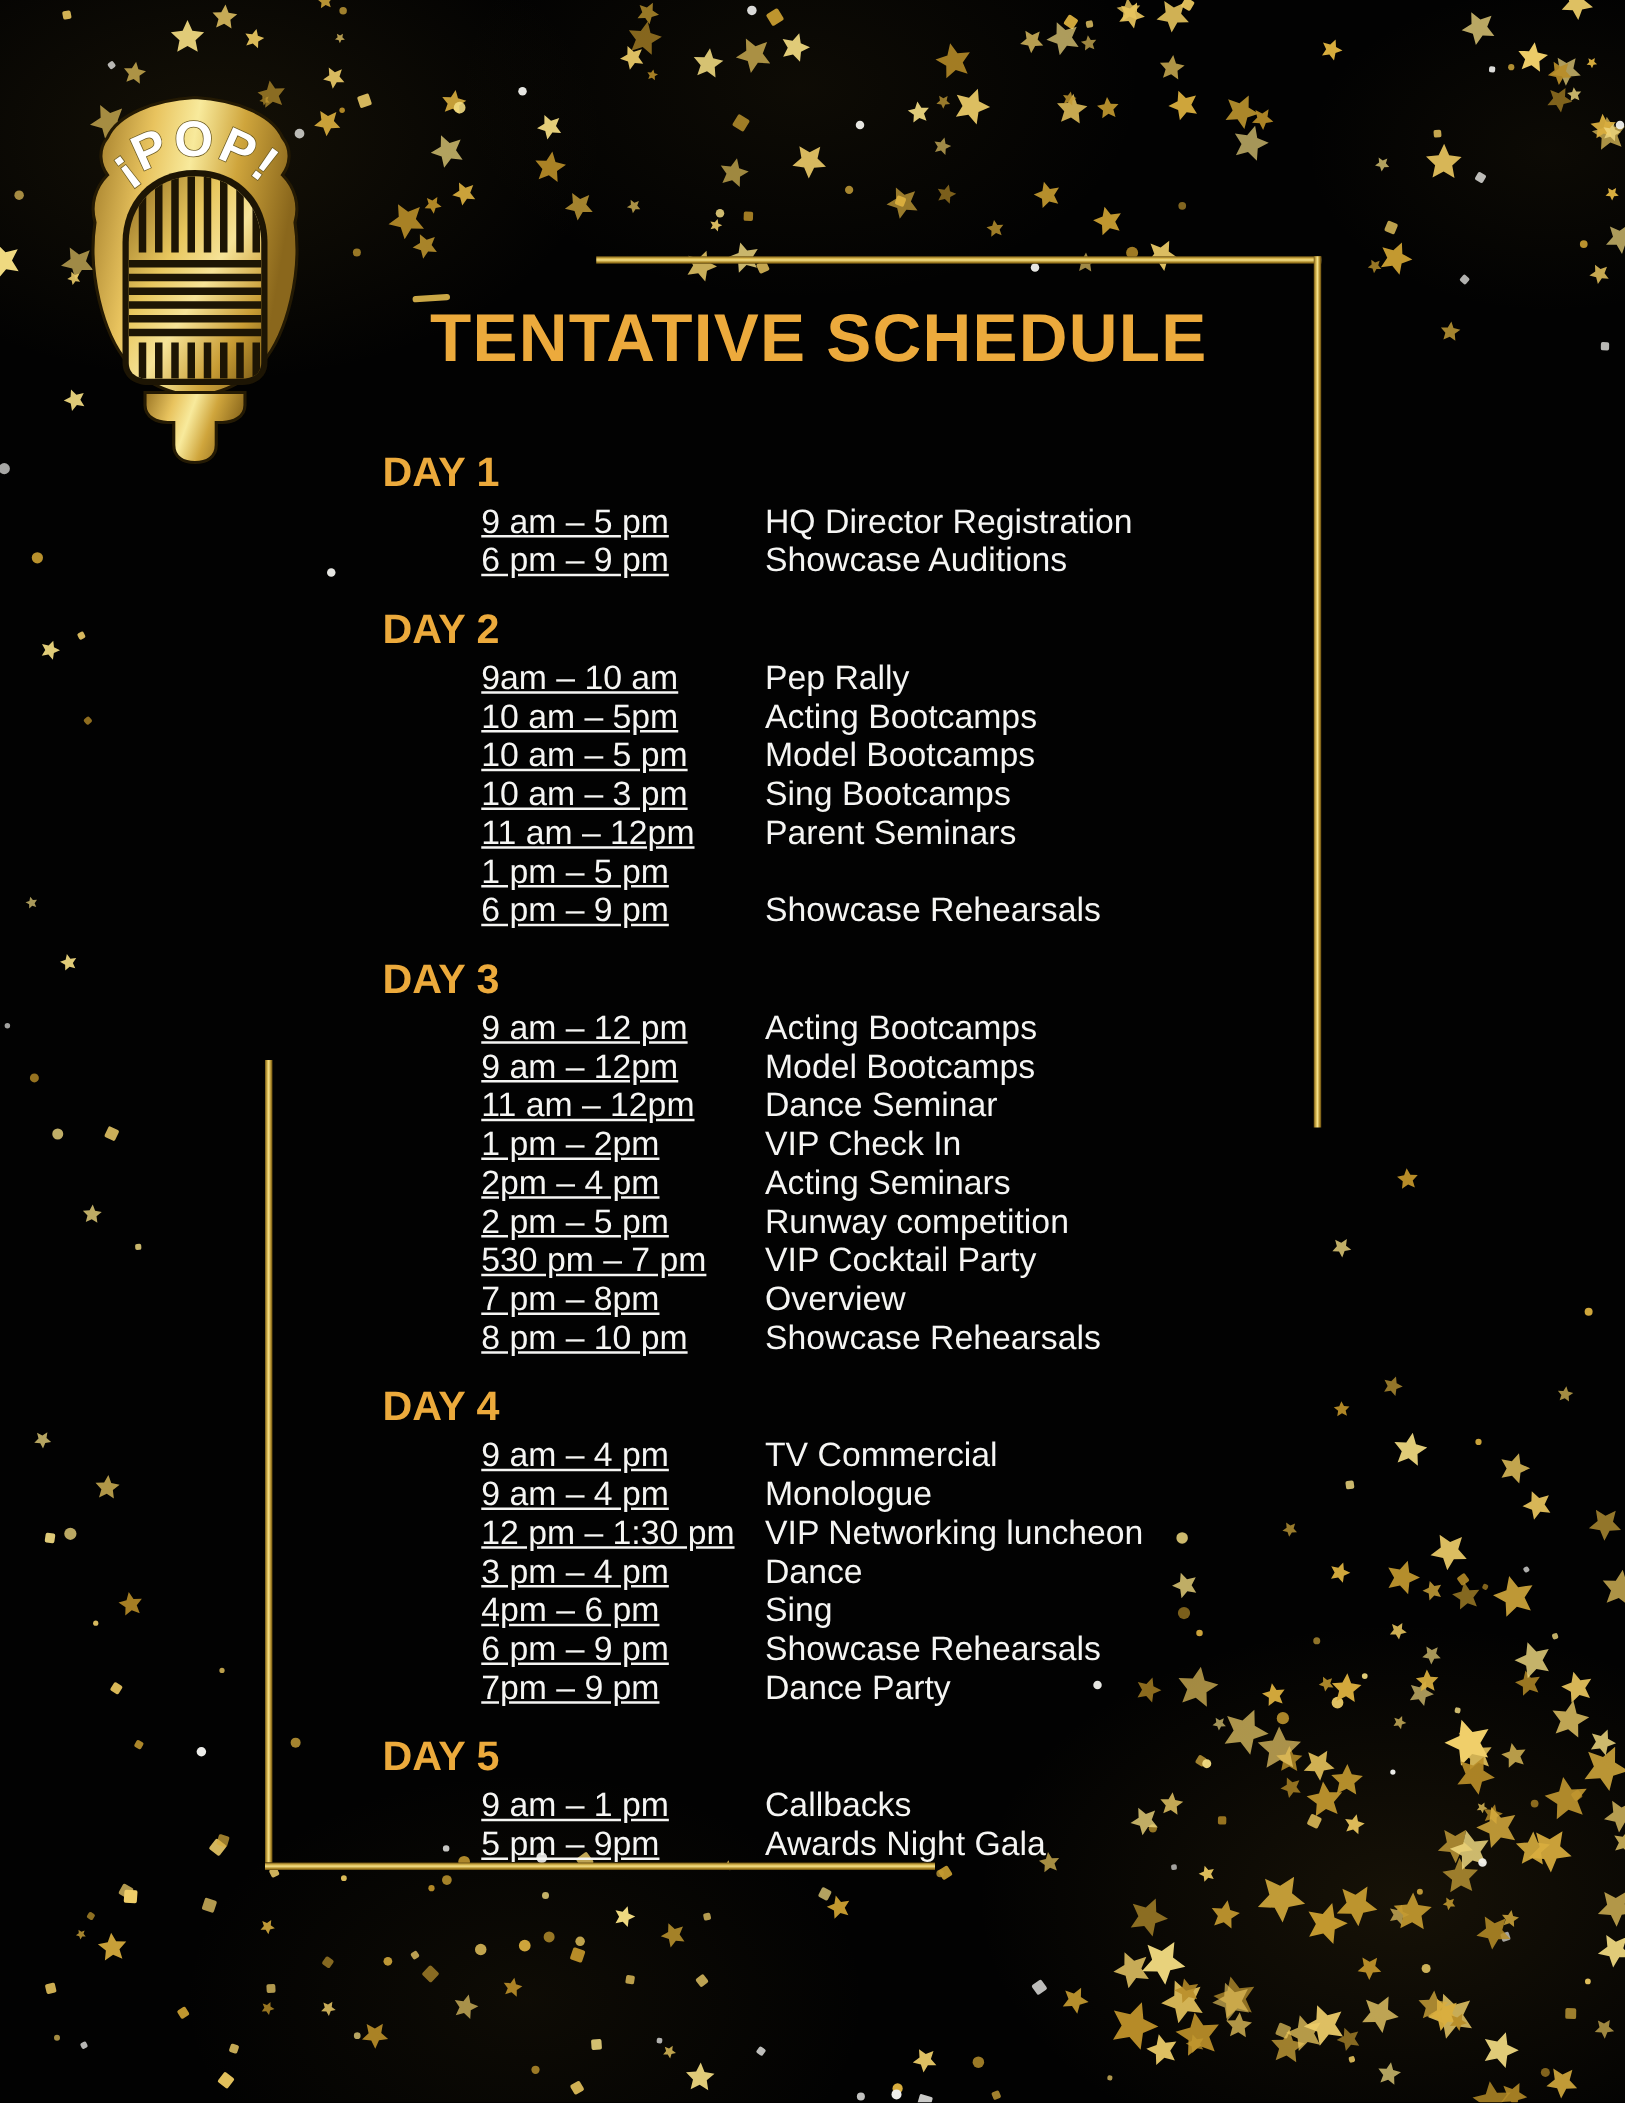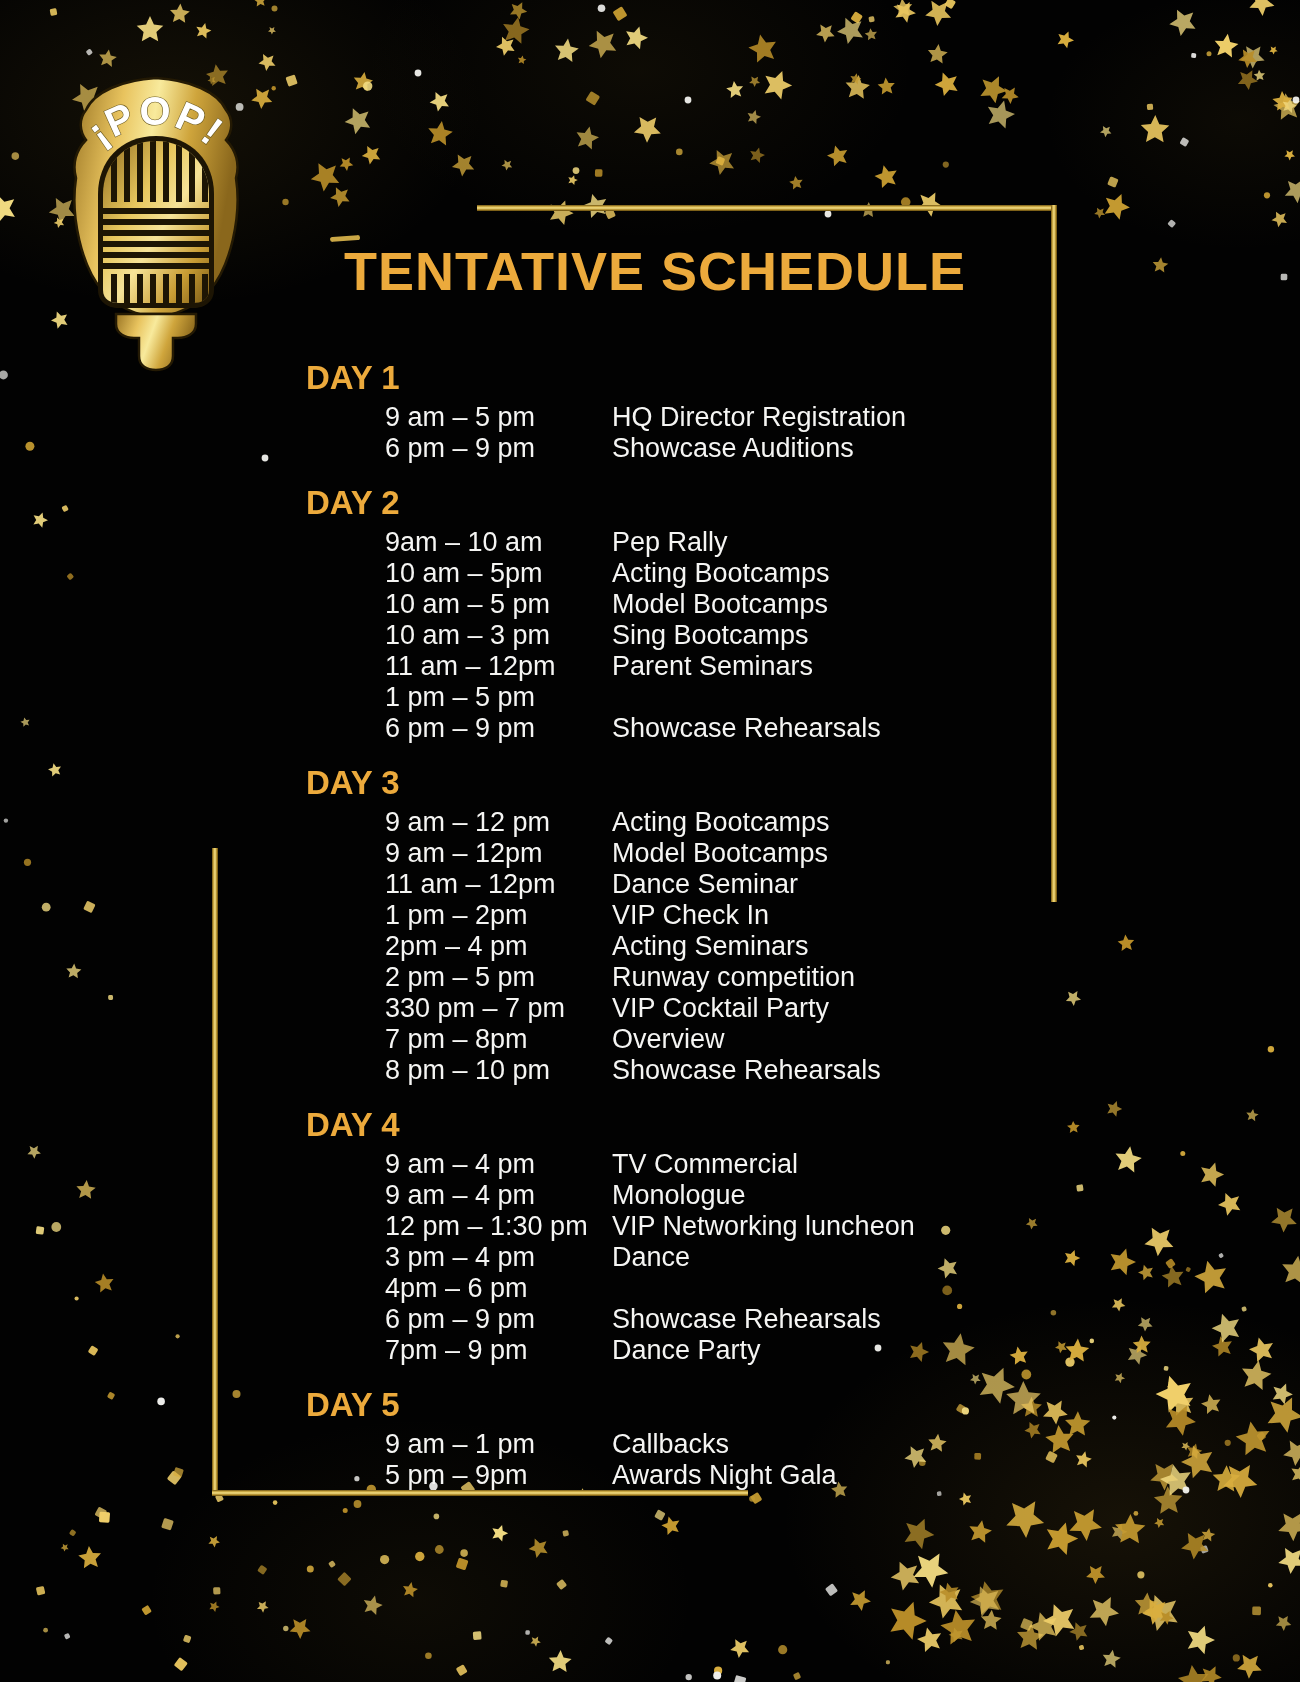--- a/index.html
+++ b/index.html
@@ -25,21 +25,21 @@
   #frame-bottom{left:212px;top:1490px;width:536px;}
   #logo{position:absolute;left:58px;top:72px;width:196px;height:304px;z-index:3;}
   #page-title{
     position:absolute;left:344px;top:240px;z-index:4;
     font-size:54px;font-weight:bold;letter-spacing:1px;color:#ECAA3C;white-space:nowrap;
   }
   #schedule{position:absolute;left:306px;top:360px;width:760px;z-index:4;}
   .day-title{font-size:33px;line-height:36px;font-weight:bold;color:#ECAA3C;margin:0 0 6px 0;}
   .day + .day{margin-top:21px;}
   .row{display:flex;font-size:27px;line-height:31px;color:#F5F5F3;}
-  .row .time{flex:none;margin-left:79px;width:227px;}
+  .row .time{flex:none;margin-left:79px;width:227px;text-decoration:underline;}
   .row .event{flex:1;white-space:nowrap;}
 </style>
 </head>
 <body>
 
 <div class="page">
 
   <svg id="confetti" viewBox="0 0 1300 1682" xmlns="http://www.w3.org/2000/svg">
       <path d="M1241.3,59.8L1247.5,54.4L1246.1,46.2L1253.2,50.4L1260.5,46.6L1258.7,54.7L1264.6,60.4L1256.4,61.2L1252.7,68.6L1249.5,61.0Z" fill="#f3dc82" opacity="0.707578932971228"></path>
       <circle cx="285.5" cy="202.0" r="3.2" fill="#c49a30" opacity="0.7639829909312539"></circle>
@@ -532,21 +532,21 @@
         </div>
         <div class="row">
           <div class="time">2pm – 4 pm</div>
           <div class="event">Acting Seminars</div>
         </div>
         <div class="row">
           <div class="time">2 pm – 5 pm</div>
           <div class="event">Runway competition</div>
         </div>
         <div class="row">
-          <div class="time">330 pm – 7 pm</div>
+          <div class="time">530 pm – 7 pm</div>
           <div class="event">VIP Cocktail Party</div>
         </div>
         <div class="row">
           <div class="time">7 pm – 8pm</div>
           <div class="event">Overview</div>
         </div>
         <div class="row">
           <div class="time">8 pm – 10 pm</div>
           <div class="event">Showcase Rehearsals</div>
         </div>
@@ -564,20 +564,21 @@
         <div class="row">
           <div class="time">12 pm – 1:30 pm</div>
           <div class="event">VIP Networking luncheon</div>
         </div>
         <div class="row">
           <div class="time">3 pm – 4 pm</div>
           <div class="event">Dance</div>
         </div>
         <div class="row">
           <div class="time">4pm – 6 pm</div>
+          <div class="event">Sing</div>
         </div>
         <div class="row">
           <div class="time">6 pm – 9 pm</div>
           <div class="event">Showcase Rehearsals</div>
         </div>
         <div class="row">
           <div class="time">7pm – 9 pm</div>
           <div class="event">Dance Party</div>
         </div>
       </div>

